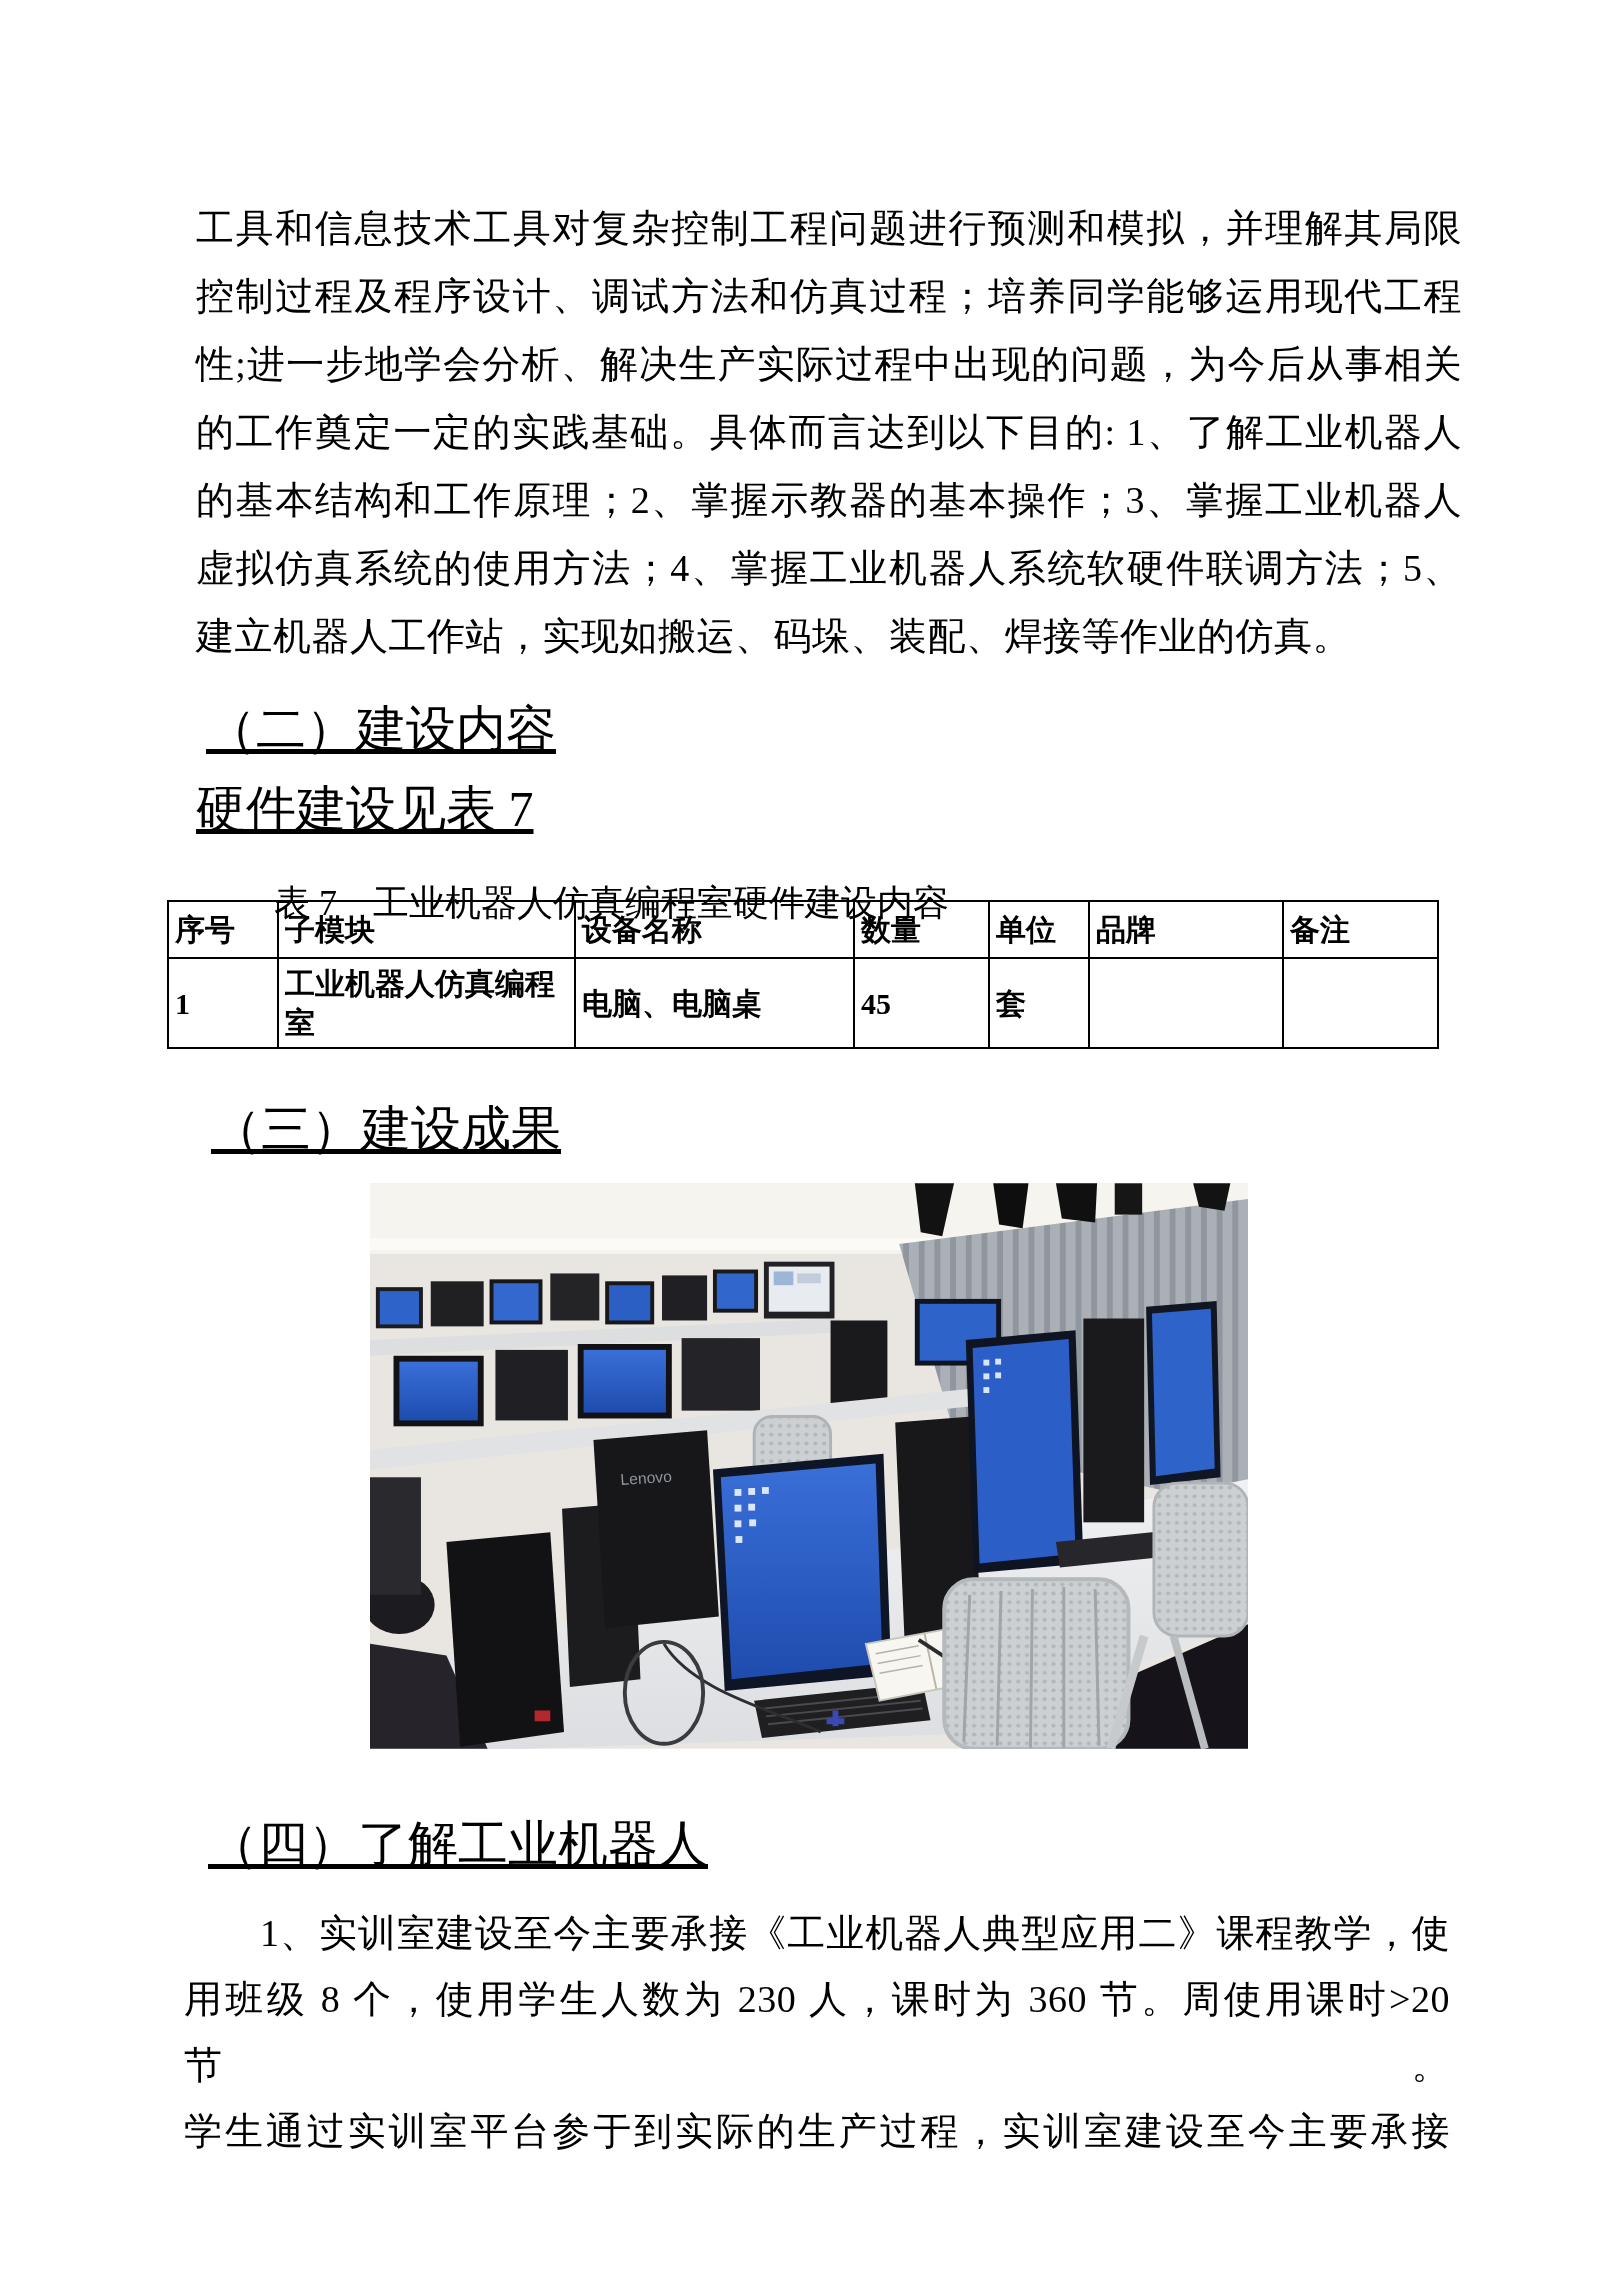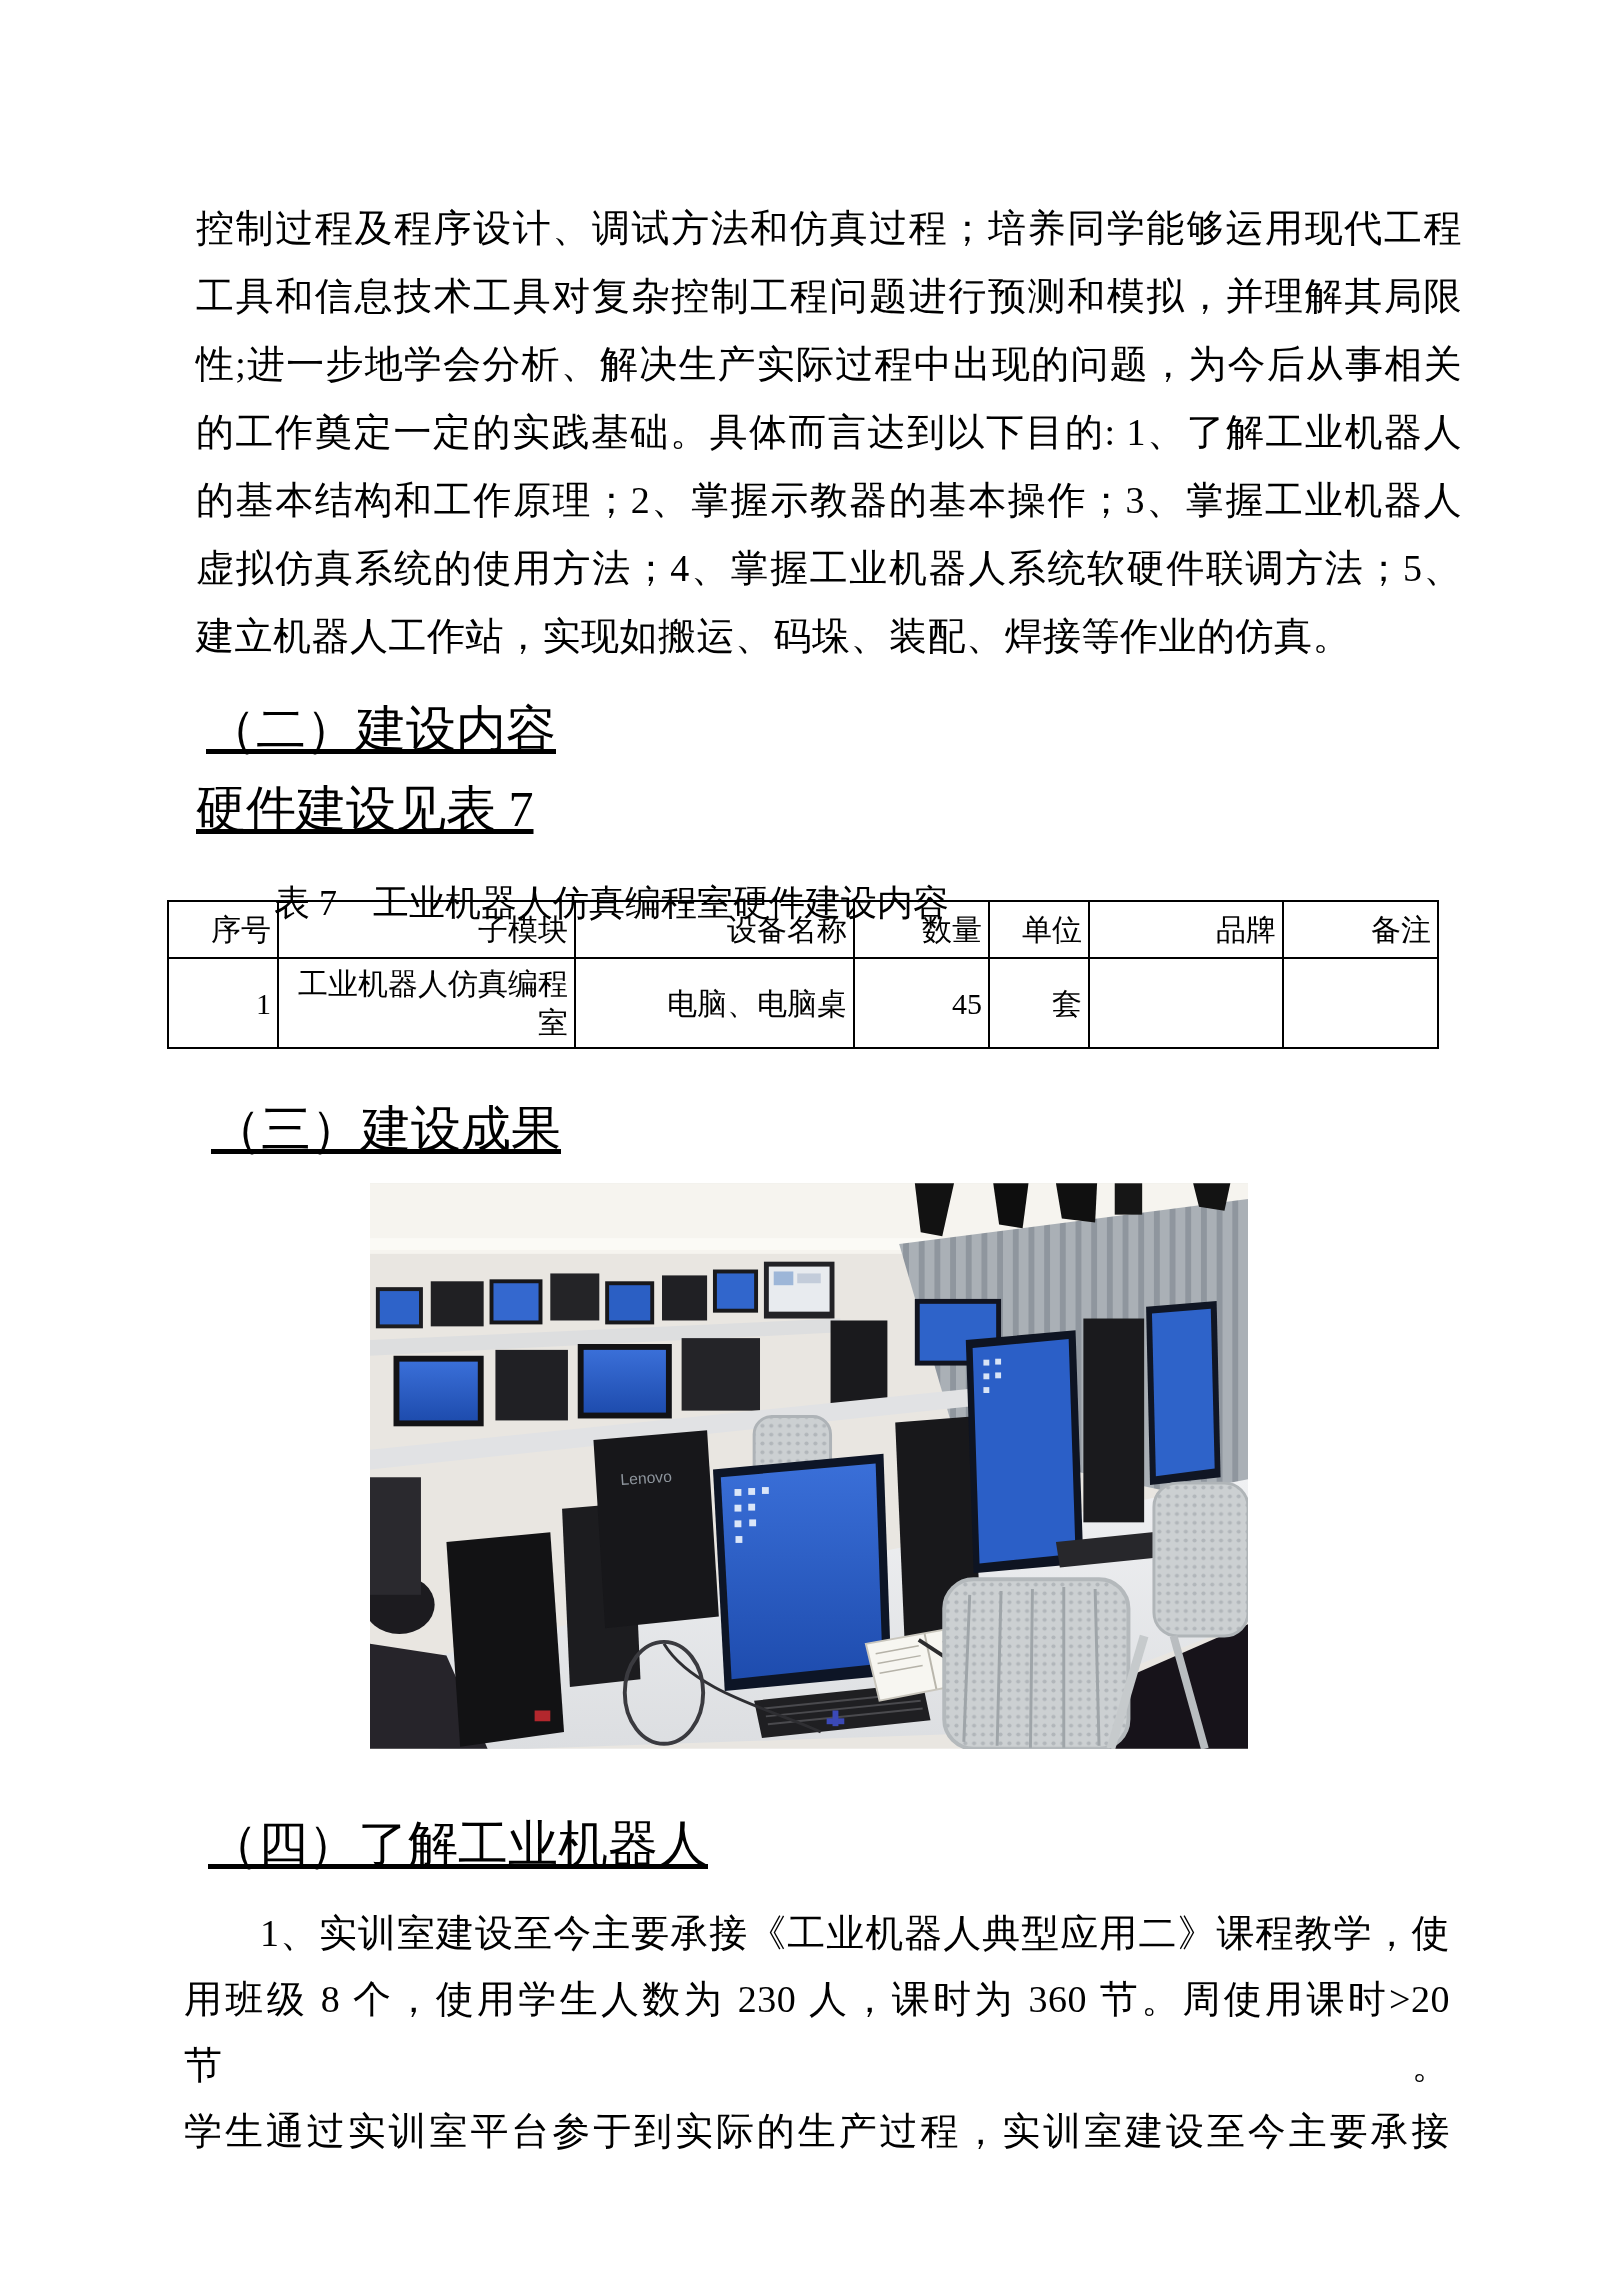--- a/index.html
+++ b/index.html
@@ -25,40 +25,40 @@
   .heading{font-size:50px;line-height:47px;white-space:nowrap;text-decoration:underline;}
   .caption{font-size:36px;line-height:45px;white-space:nowrap;}
   table.hw{
     border-collapse:collapse;
     table-layout:fixed;
     width:1270px;
     font-size:30px;
   }
   table.hw td,table.hw th{
     border:2.9px solid #000;
-    text-align:right;
+    text-align:left;
     vertical-align:middle;
-    font-weight:normal;
+    font-weight:bold;
     padding:2px 5.9px;
     line-height:39px;
     overflow:hidden;
   }
   table.hw tr.hdr td{height:51px;}
   table.hw tr.row td{height:84px;}
   .photo-frame{width:878px;height:566px;overflow:hidden;}
   .indent1{text-indent:76px;}
 </style>
 </head>
 <body>
 
 <div class="page">
 
   <div class="abs body-text" style="left:196px;top:194px;">
+    <div class="jline">工具和信息技术工具对复杂控制工程问题进行预测和模拟，并理解其局限</div>
     <div class="jline">控制过程及程序设计、调试方法和仿真过程；培养同学能够运用现代工程</div>
-    <div class="jline">工具和信息技术工具对复杂控制工程问题进行预测和模拟，并理解其局限</div>
     <div class="jline">性;进一步地学会分析、解决生产实际过程中出现的问题，为今后从事相关</div>
     <div class="jline">的工作奠定一定的实践基础。具体而言达到以下目的: 1、了解工业机器人</div>
     <div class="jline">的基本结构和工作原理；2、掌握示教器的基本操作；3、掌握工业机器人</div>
     <div class="jline">虚拟仿真系统的使用方法；4、掌握工业机器人系统软硬件联调方法；5、</div>
     <div class="jline-end">建立机器人工作站，实现如搬运、码垛、装配、焊接等作业的仿真。</div>
   </div>
 
   <div class="abs heading" style="left:206px;top:706px;">（二）建设内容</div>
 
   <div class="abs heading" style="left:196px;top:786px;">硬件建设见表 7</div>

